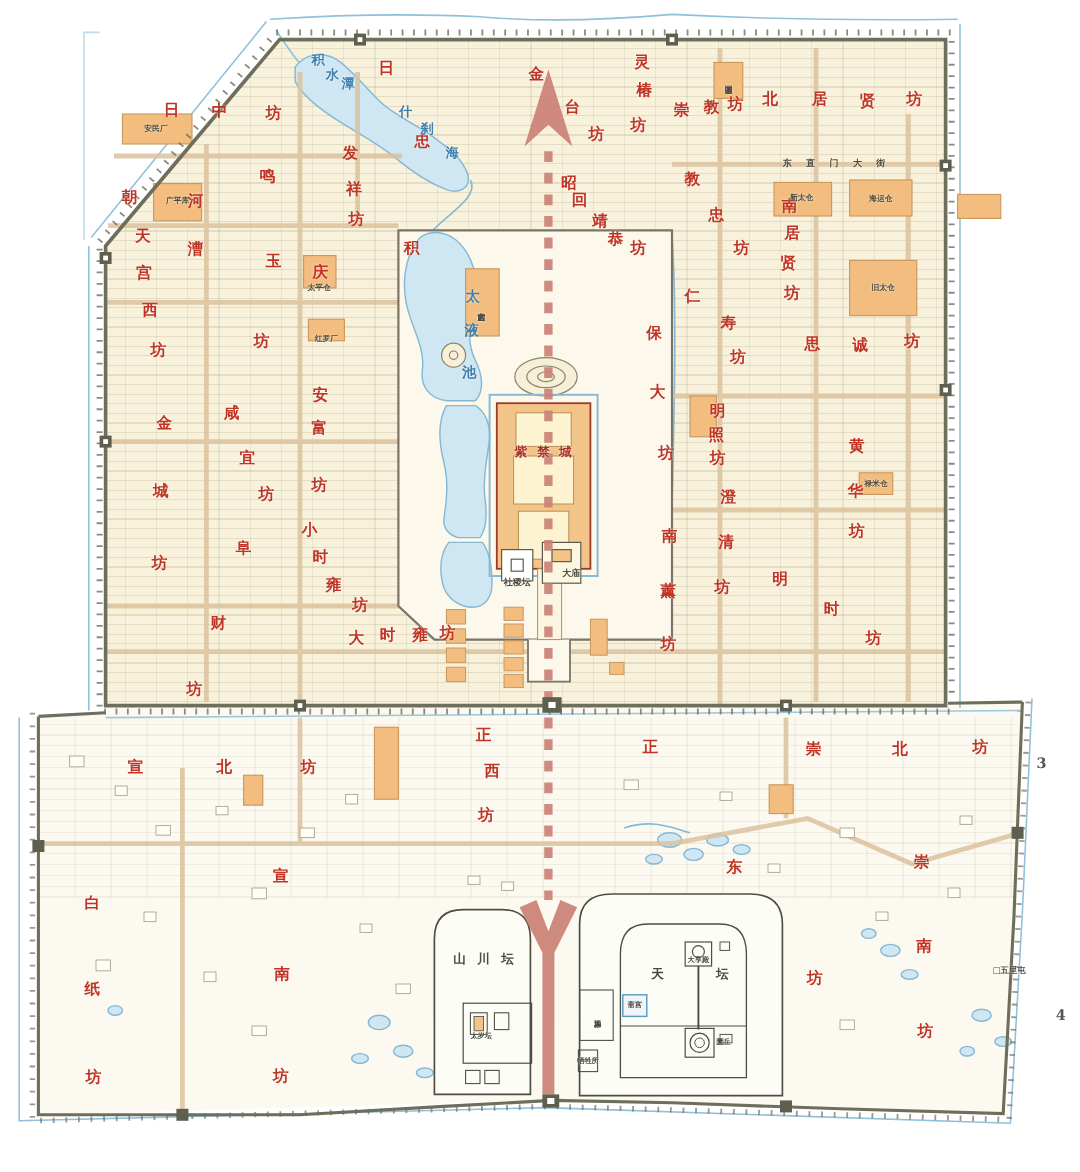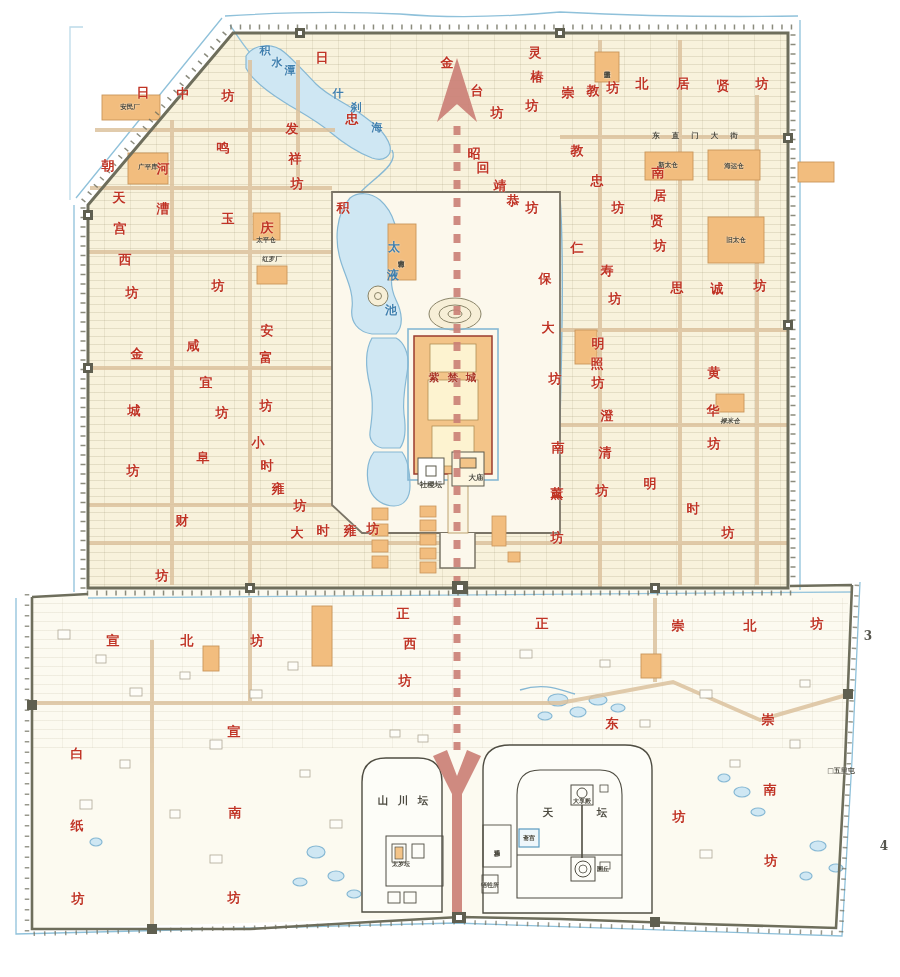--- a/index.html
+++ b/index.html
@@ -415,23 +415,23 @@
       <span class="lbl" style="left: 582px; top: 801px; font-size: 6px; color: rgb(76, 74, 63);">大享殿</span>
       <span class="lbl" style="left: 529px; top: 838px; font-size: 6px; color: rgb(76, 74, 63);">斋宫</span>
       <span class="lbl" style="left: 603px; top: 869px; font-size: 6px; color: rgb(76, 74, 63);">圜丘</span>
       <span class="lbl" style="left: 490px; top: 885px; font-size: 6px; color: rgb(76, 74, 63);">牺牲所</span>
       <span class="lbl vert" style="left: 497px; top: 845px; font-size: 6px; color: rgb(76, 74, 63);">神乐观</span>
       <span class="lbl" style="left: 401px; top: 864px; font-size: 6px; color: rgb(76, 74, 63);">太岁坛</span>
       <span class="lbl vert" style="left: 607px; top: 66px; font-size: 6.5px; color: rgb(76, 74, 63);">国子监</span>
       <span class="lbl" style="left: 668px; top: 165px; font-size: 6.5px; color: rgb(76, 74, 63);">新太仓</span>
       <span class="lbl" style="left: 734px; top: 166px; font-size: 6.5px; color: rgb(76, 74, 63);">海运仓</span>
       <span class="lbl" style="left: 736px; top: 240px; font-size: 6.5px; color: rgb(76, 74, 63);">旧太仓</span>
-      <span class="lbl" style="left: 730px; top: 421px; font-size: 6.5px; color: rgb(76, 74, 63); font-style: italic;">禄米仓</span>
+      <span class="lbl" style="left: 730px; top: 403px; font-size: 6.5px; color: rgb(76, 74, 63);">禄米仓</span>
       <span class="lbl" style="left: 130px; top: 107px; font-size: 6.5px; color: rgb(76, 74, 63);">安民厂</span>
       <span class="lbl" style="left: 148px; top: 167px; font-size: 6.5px; color: rgb(76, 74, 63);">广平库</span>
       <span class="lbl" style="left: 266px; top: 240px; font-size: 6.5px; color: rgb(76, 74, 63);">太平仓</span>
-      <span class="lbl" style="left: 272px; top: 259px; font-size: 6.5px; color: rgb(76, 74, 63);">红罗厂</span>
+      <span class="lbl" style="left: 272px; top: 282px; font-size: 6.5px; color: rgb(76, 74, 63);">红罗厂</span>
       <span class="lbl vert" style="left: 401px; top: 255px; font-size: 6.5px; color: rgb(76, 74, 63);">内官监</span>
-      <span class="lbl" style="left: 841px; top: 770px; font-size: 7px; color: rgb(76, 74, 63);">□五里屯</span>
+      <span class="lbl" style="left: 841px; top: 808px; font-size: 7px; color: rgb(76, 74, 63);">□五里屯</span>
       <span class="lbl" style="left: 868px; top: 636px; font-size: 12px; color: rgb(85, 85, 78);">3</span>
       <span class="lbl" style="left: 884px; top: 846px; font-size: 12px; color: rgb(85, 85, 78);">4</span>
     </div>
 </div>
 
 </body></html>

